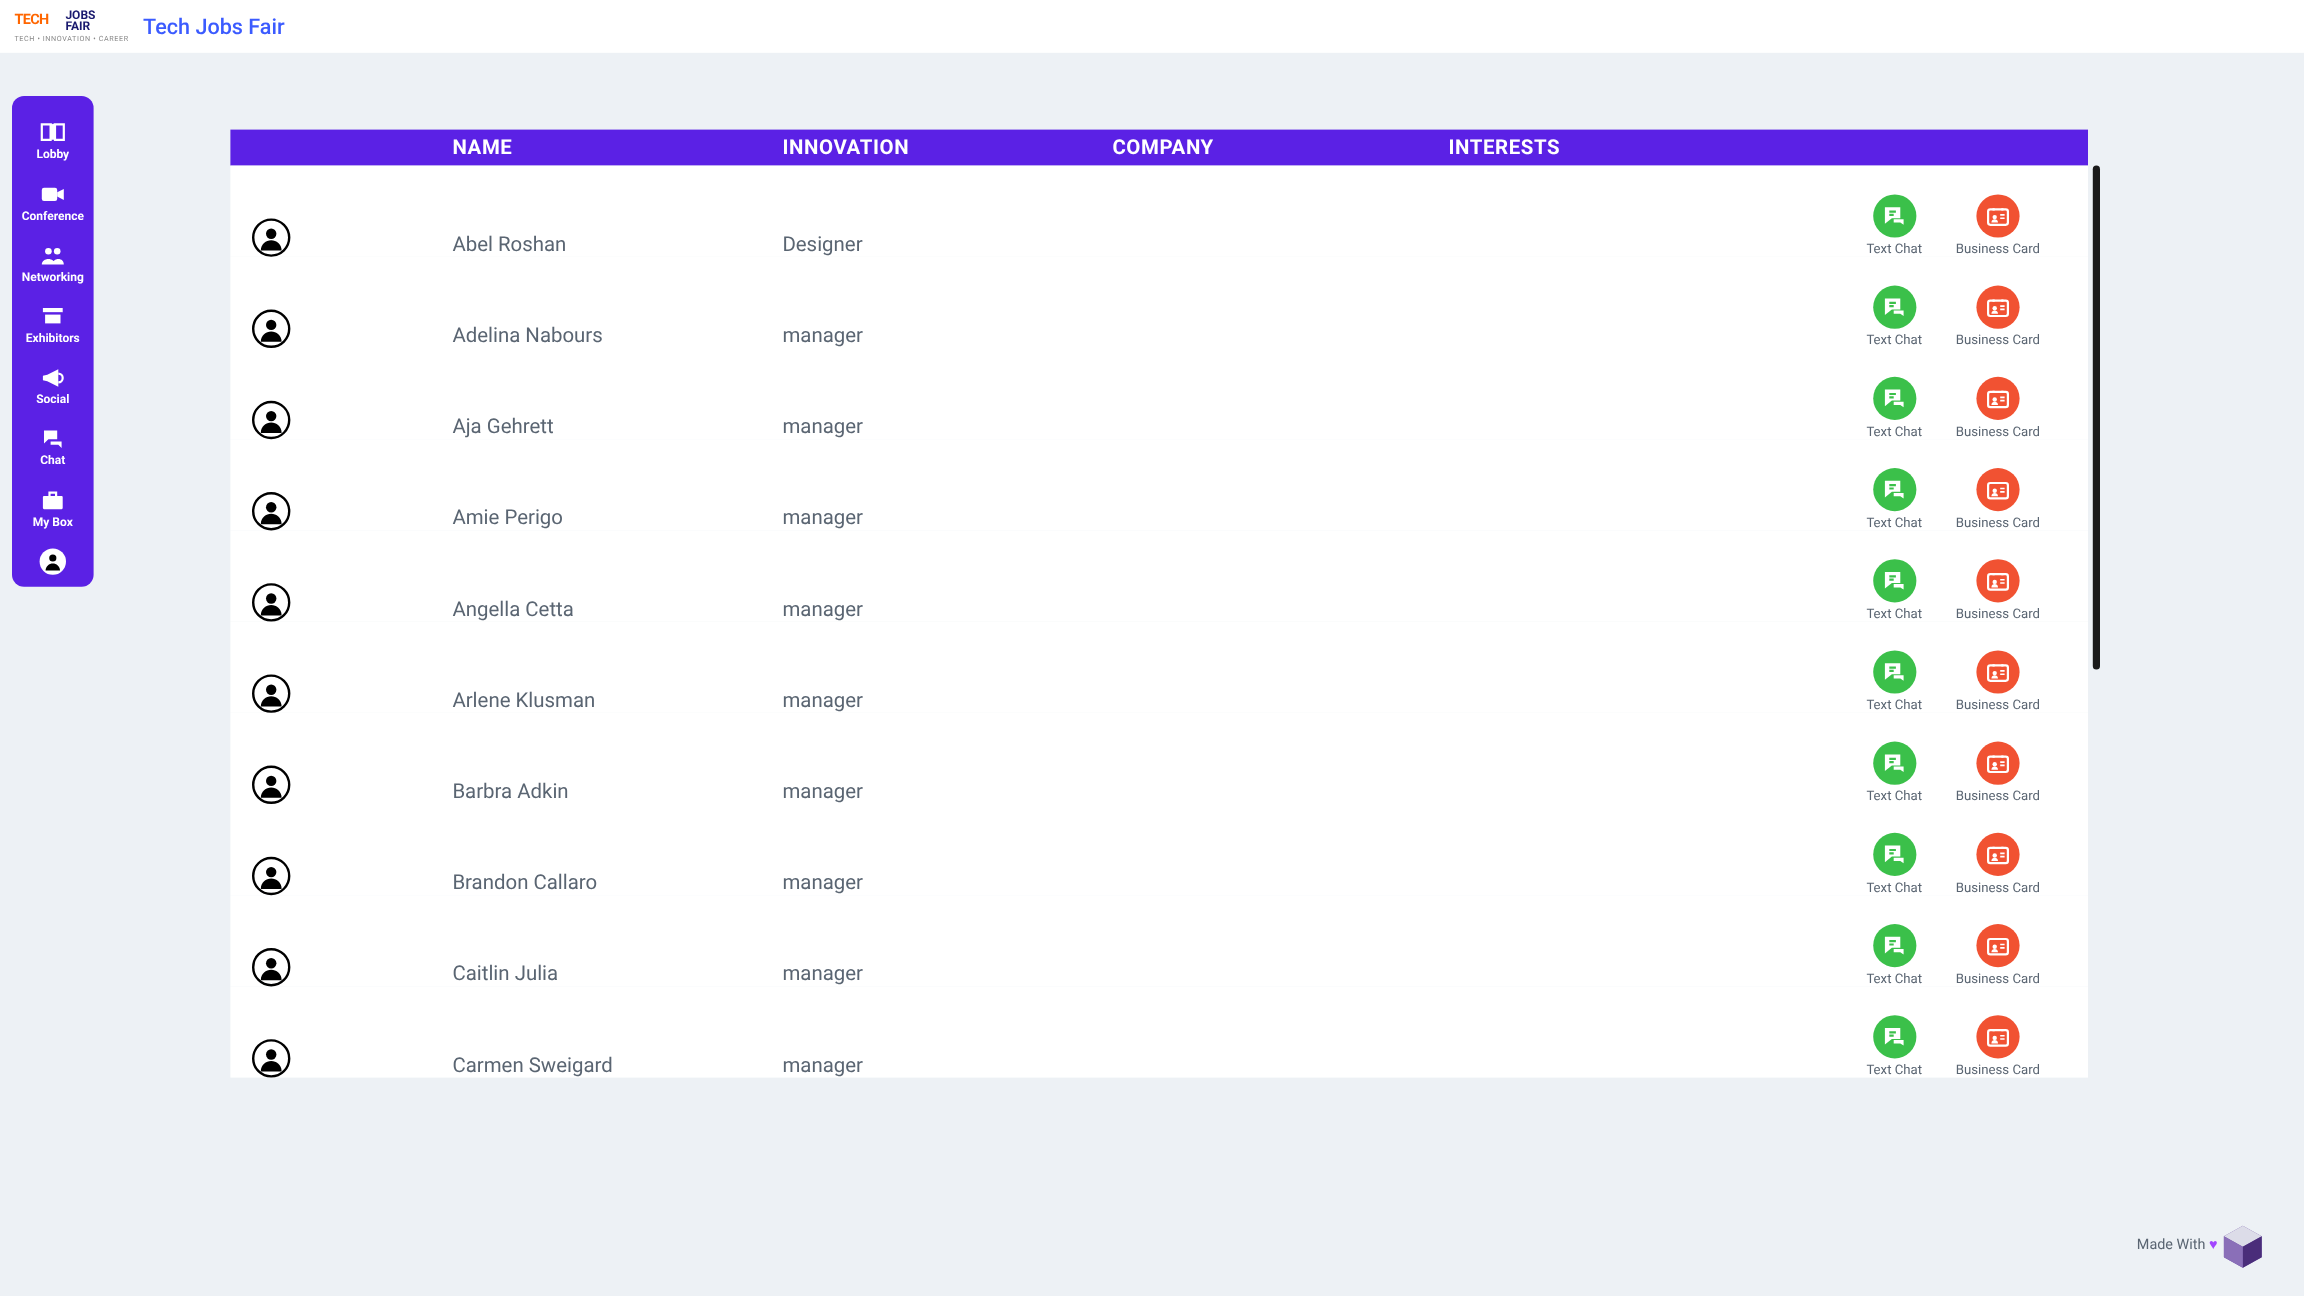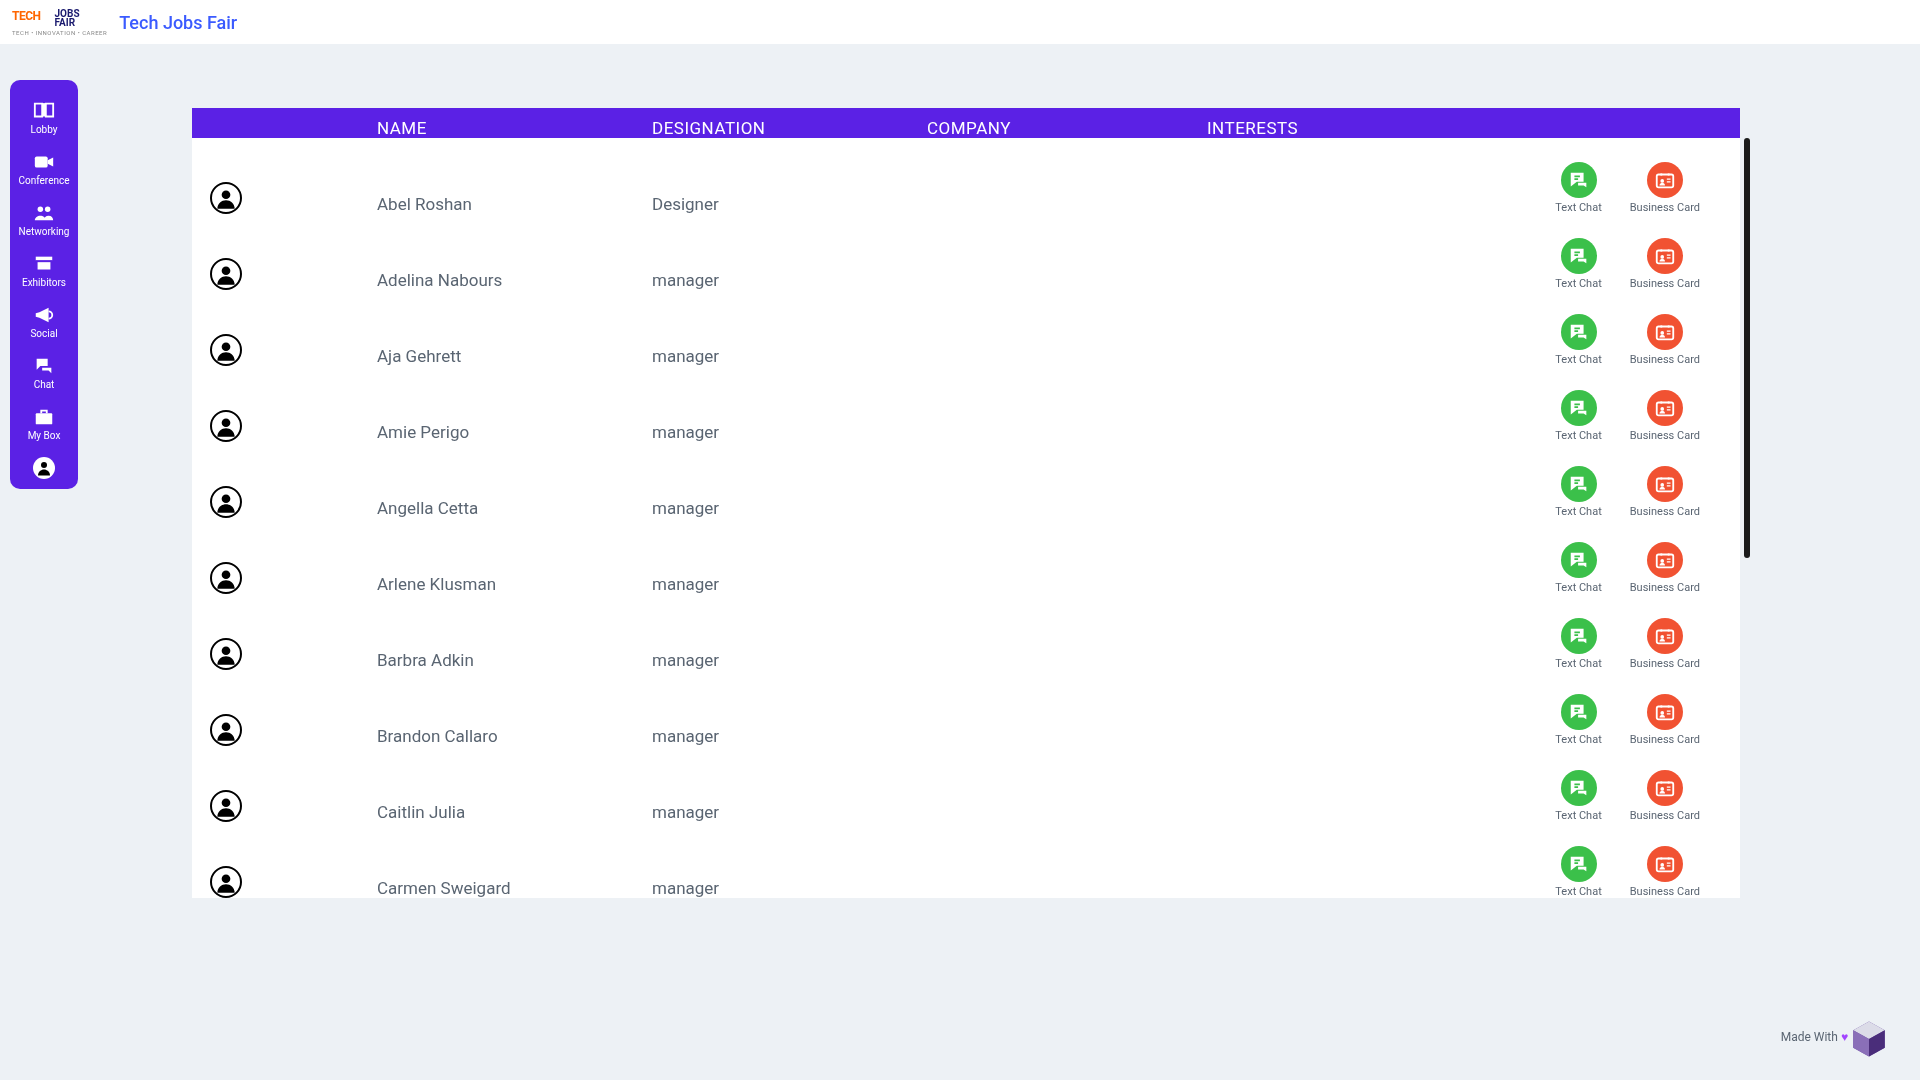--- a/index.html
+++ b/index.html
@@ -6,25 +6,25 @@
 body{background:#edf1f5;width:1920px;height:1080px;overflow:hidden}
 .header-bar{background:#fff;height:44px;display:flex;align-items:center;padding:0 12px;gap:12px}
 .logo-img{height:24px;display:flex;align-items:center}
 .logo-tech{color:#ff6600;font-weight:700;font-size:12px;letter-spacing:-0.5px}
 .logo-jobs{color:#1a1a6e;font-weight:700;font-size:10px;line-height:0.9;margin-left:14px}
 .logo-sub{color:#888;font-size:6px;letter-spacing:0.5px;margin-top:2px}
 .header-title{color:#3b5bff;font-size:18px;font-weight:500}
 .sidebar{position:absolute;left:10px;top:80px;width:68px;background:#5b21e5;border-radius:10px;padding:14px 0 10px;display:flex;flex-direction:column;align-items:center;gap:0}
 .side-item{display:flex;flex-direction:column;align-items:center;color:#fff;padding:8px 0 10px;width:100%;cursor:pointer}
 .side-item .icon{width:22px;height:18px;margin-bottom:4px;display:flex;align-items:center;justify-content:center}
-.side-item .lbl{font-size:10px;font-weight:400}
+.side-item .lbl{font-size:10px;font-weight:700}
 .side-avatar{width:22px;height:22px;border-radius:50%;background:#fff;margin-top:6px;display:flex;align-items:center;justify-content:center}
 .side-avatar svg{width:18px;height:18px}
 .main{position:absolute;left:192px;top:108px;right:180px;bottom:100px}
-.tbl-header{background:#5b21e5;color:#fff;display:flex;align-items:flex-end;height:30px;font-size:17px;font-weight:400;letter-spacing:0.5px}
+.tbl-header{background:#5b21e5;color:#fff;display:flex;align-items:center;height:30px;font-size:17px;font-weight:700;letter-spacing:0.5px}
 .col-avatar{width:185px}
 .col-name{width:275px}
 .col-desig{width:275px}
 .col-company{width:280px}
 .col-interests{flex:1}
 .col-actions{width:200px;display:flex;justify-content:flex-end;gap:30px;padding-right:40px}
 .rows-wrap{position:relative}
 .scrollbar-thumb{position:absolute;right:-10px;top:0;width:6px;height:420px;background:#1a1a1a;border-radius:3px}
 .row{background:#fff;display:flex;align-items:flex-end;height:76px;margin-top:0;color:#5a6572;font-size:17px}
 .avatar-cell{width:185px;display:flex;align-items:center;padding-left:18px}
@@ -130,21 +130,21 @@
         <circle cx="12" cy="8" r="4"></circle>
         <path d="M4 22c0-5 4-8 8-8s8 3 8 8z"></path>
       </svg>
   </div>
 </div>
 
 <div class="main">
   <div class="tbl-header">
     <div class="col-avatar"></div>
     <div class="col-name">NAME</div>
-    <div class="col-desig">DESIGNATION</div>
+    <div class="col-desig">INNOVATION</div>
     <div class="col-company">COMPANY</div>
     <div class="col-interests">INTERESTS</div>
     <div class="col-actions"></div>
   </div>
   <div class="rows-wrap" id="rows">
     <div class="scrollbar-thumb"></div>
   <div class="row">
         <div class="avatar-cell">
           <div class="avatar">
             <svg viewBox="0 0 24 24" fill="#000">

